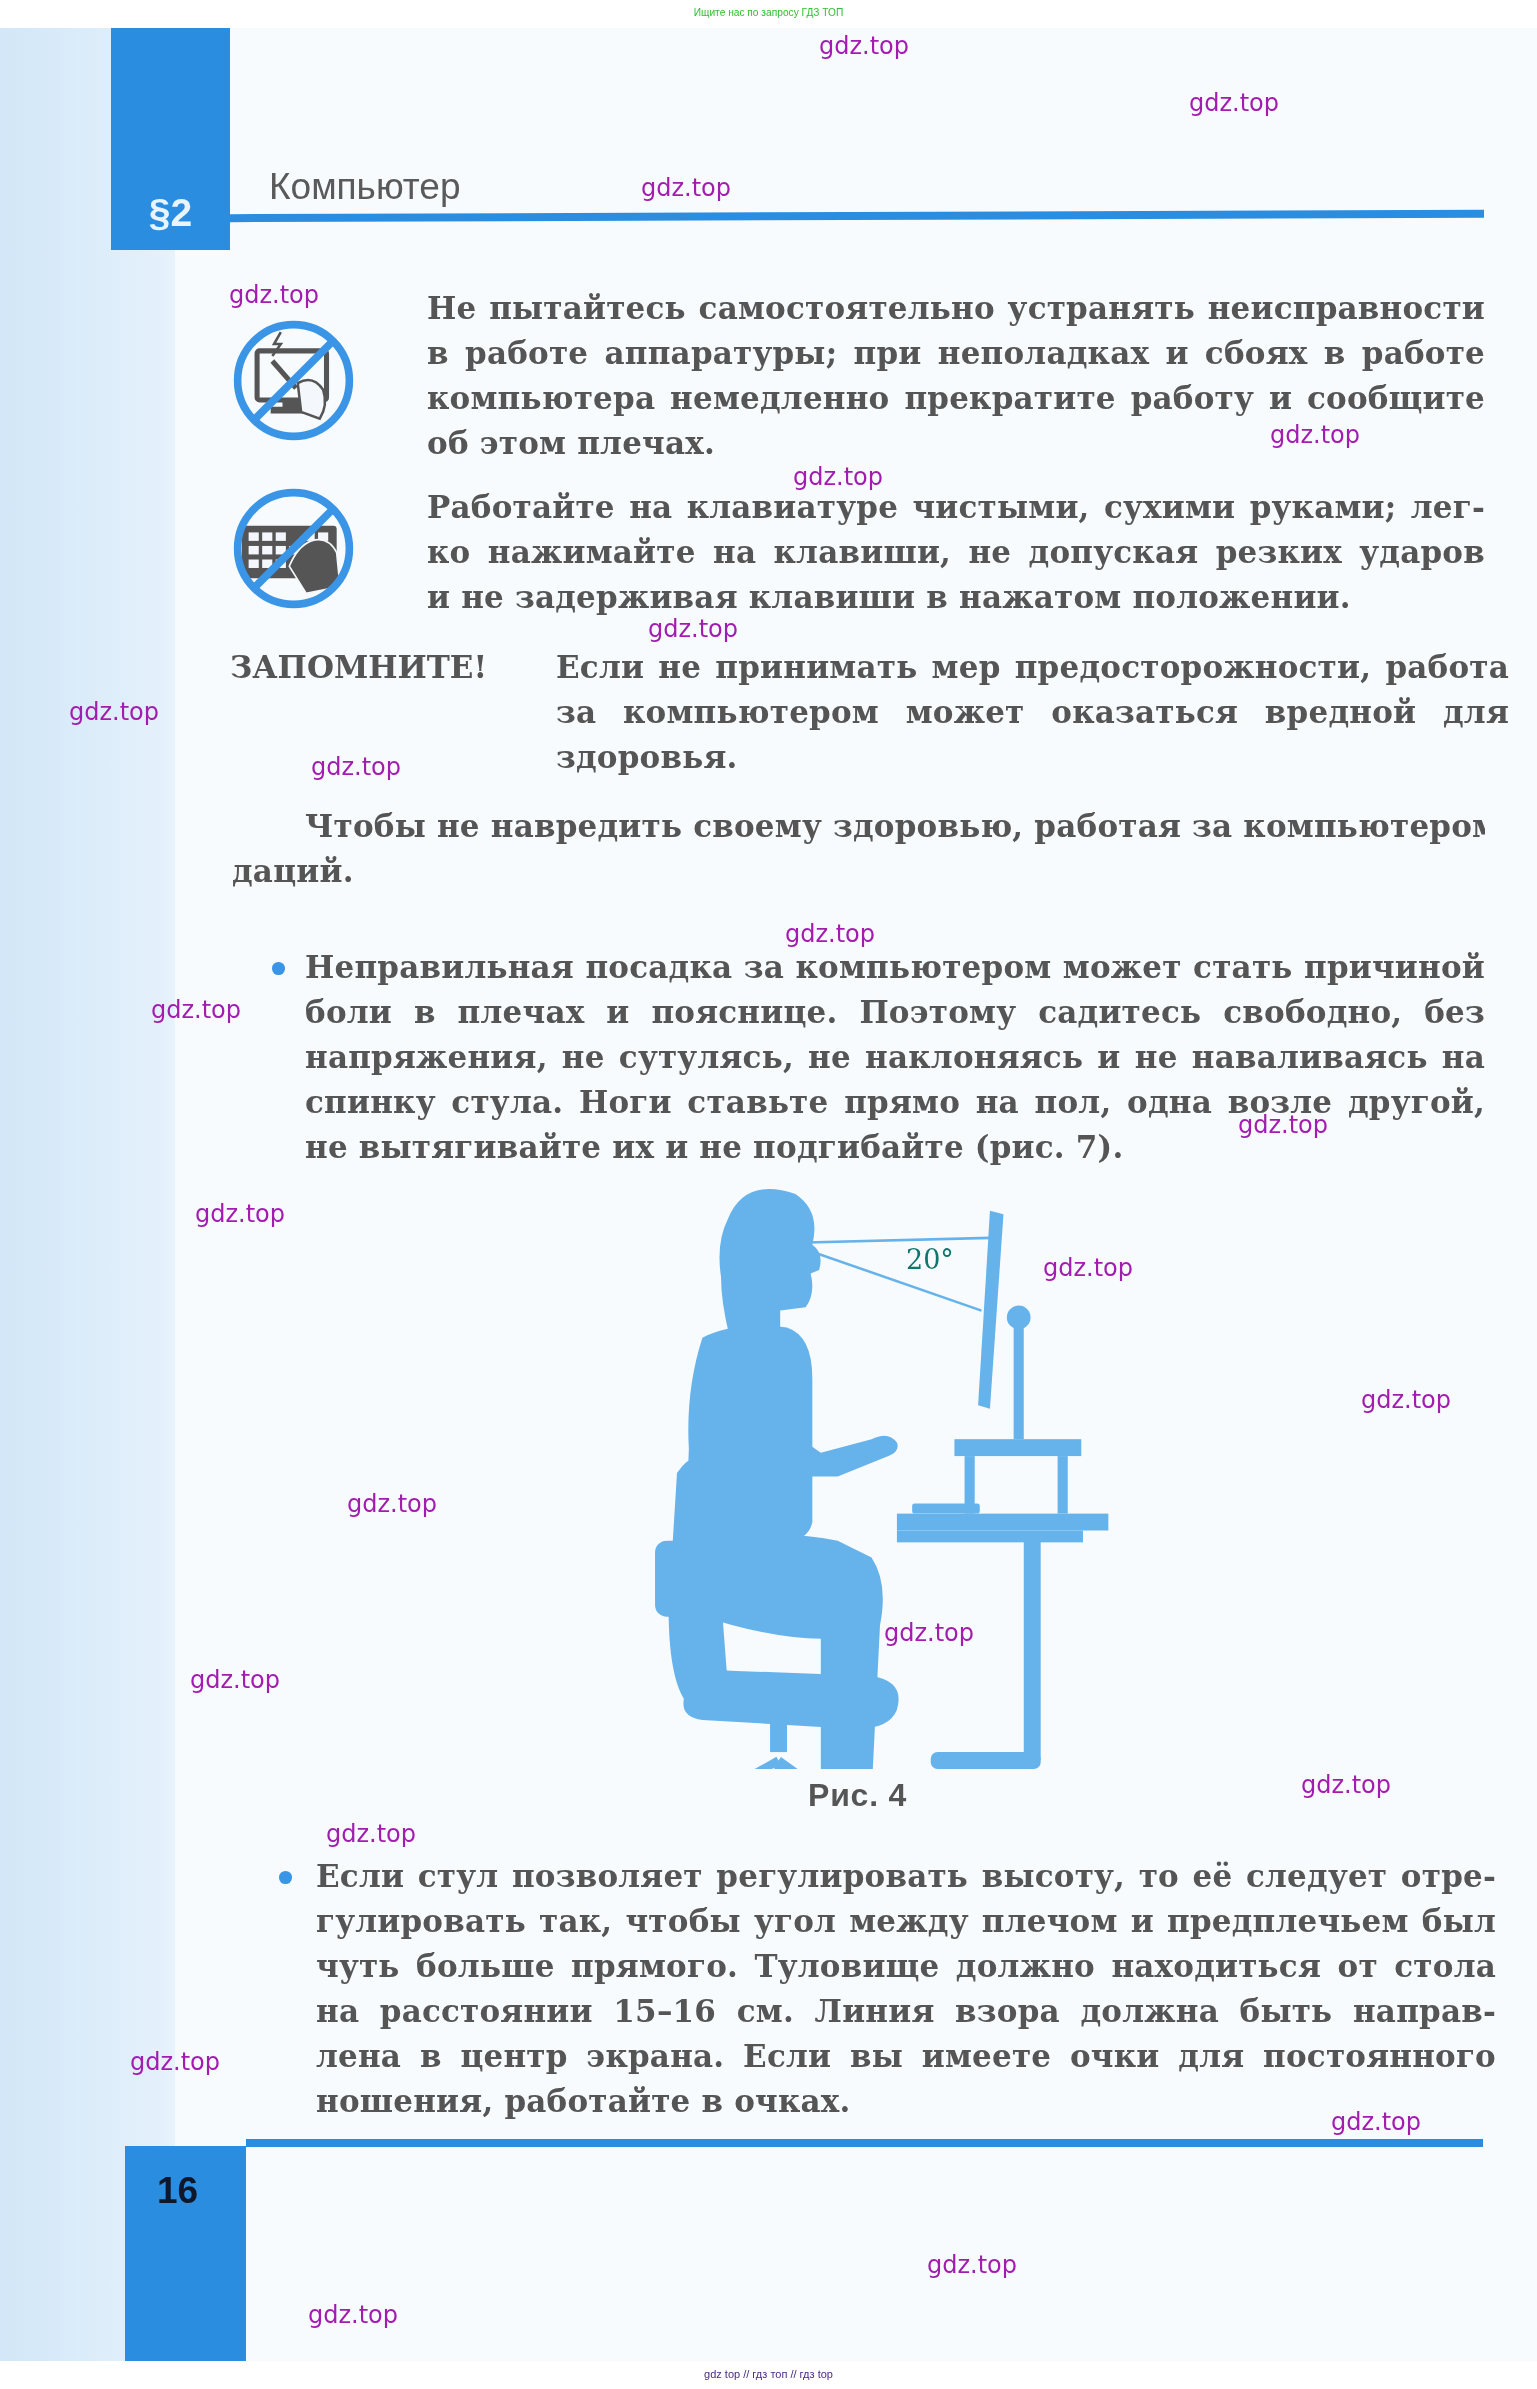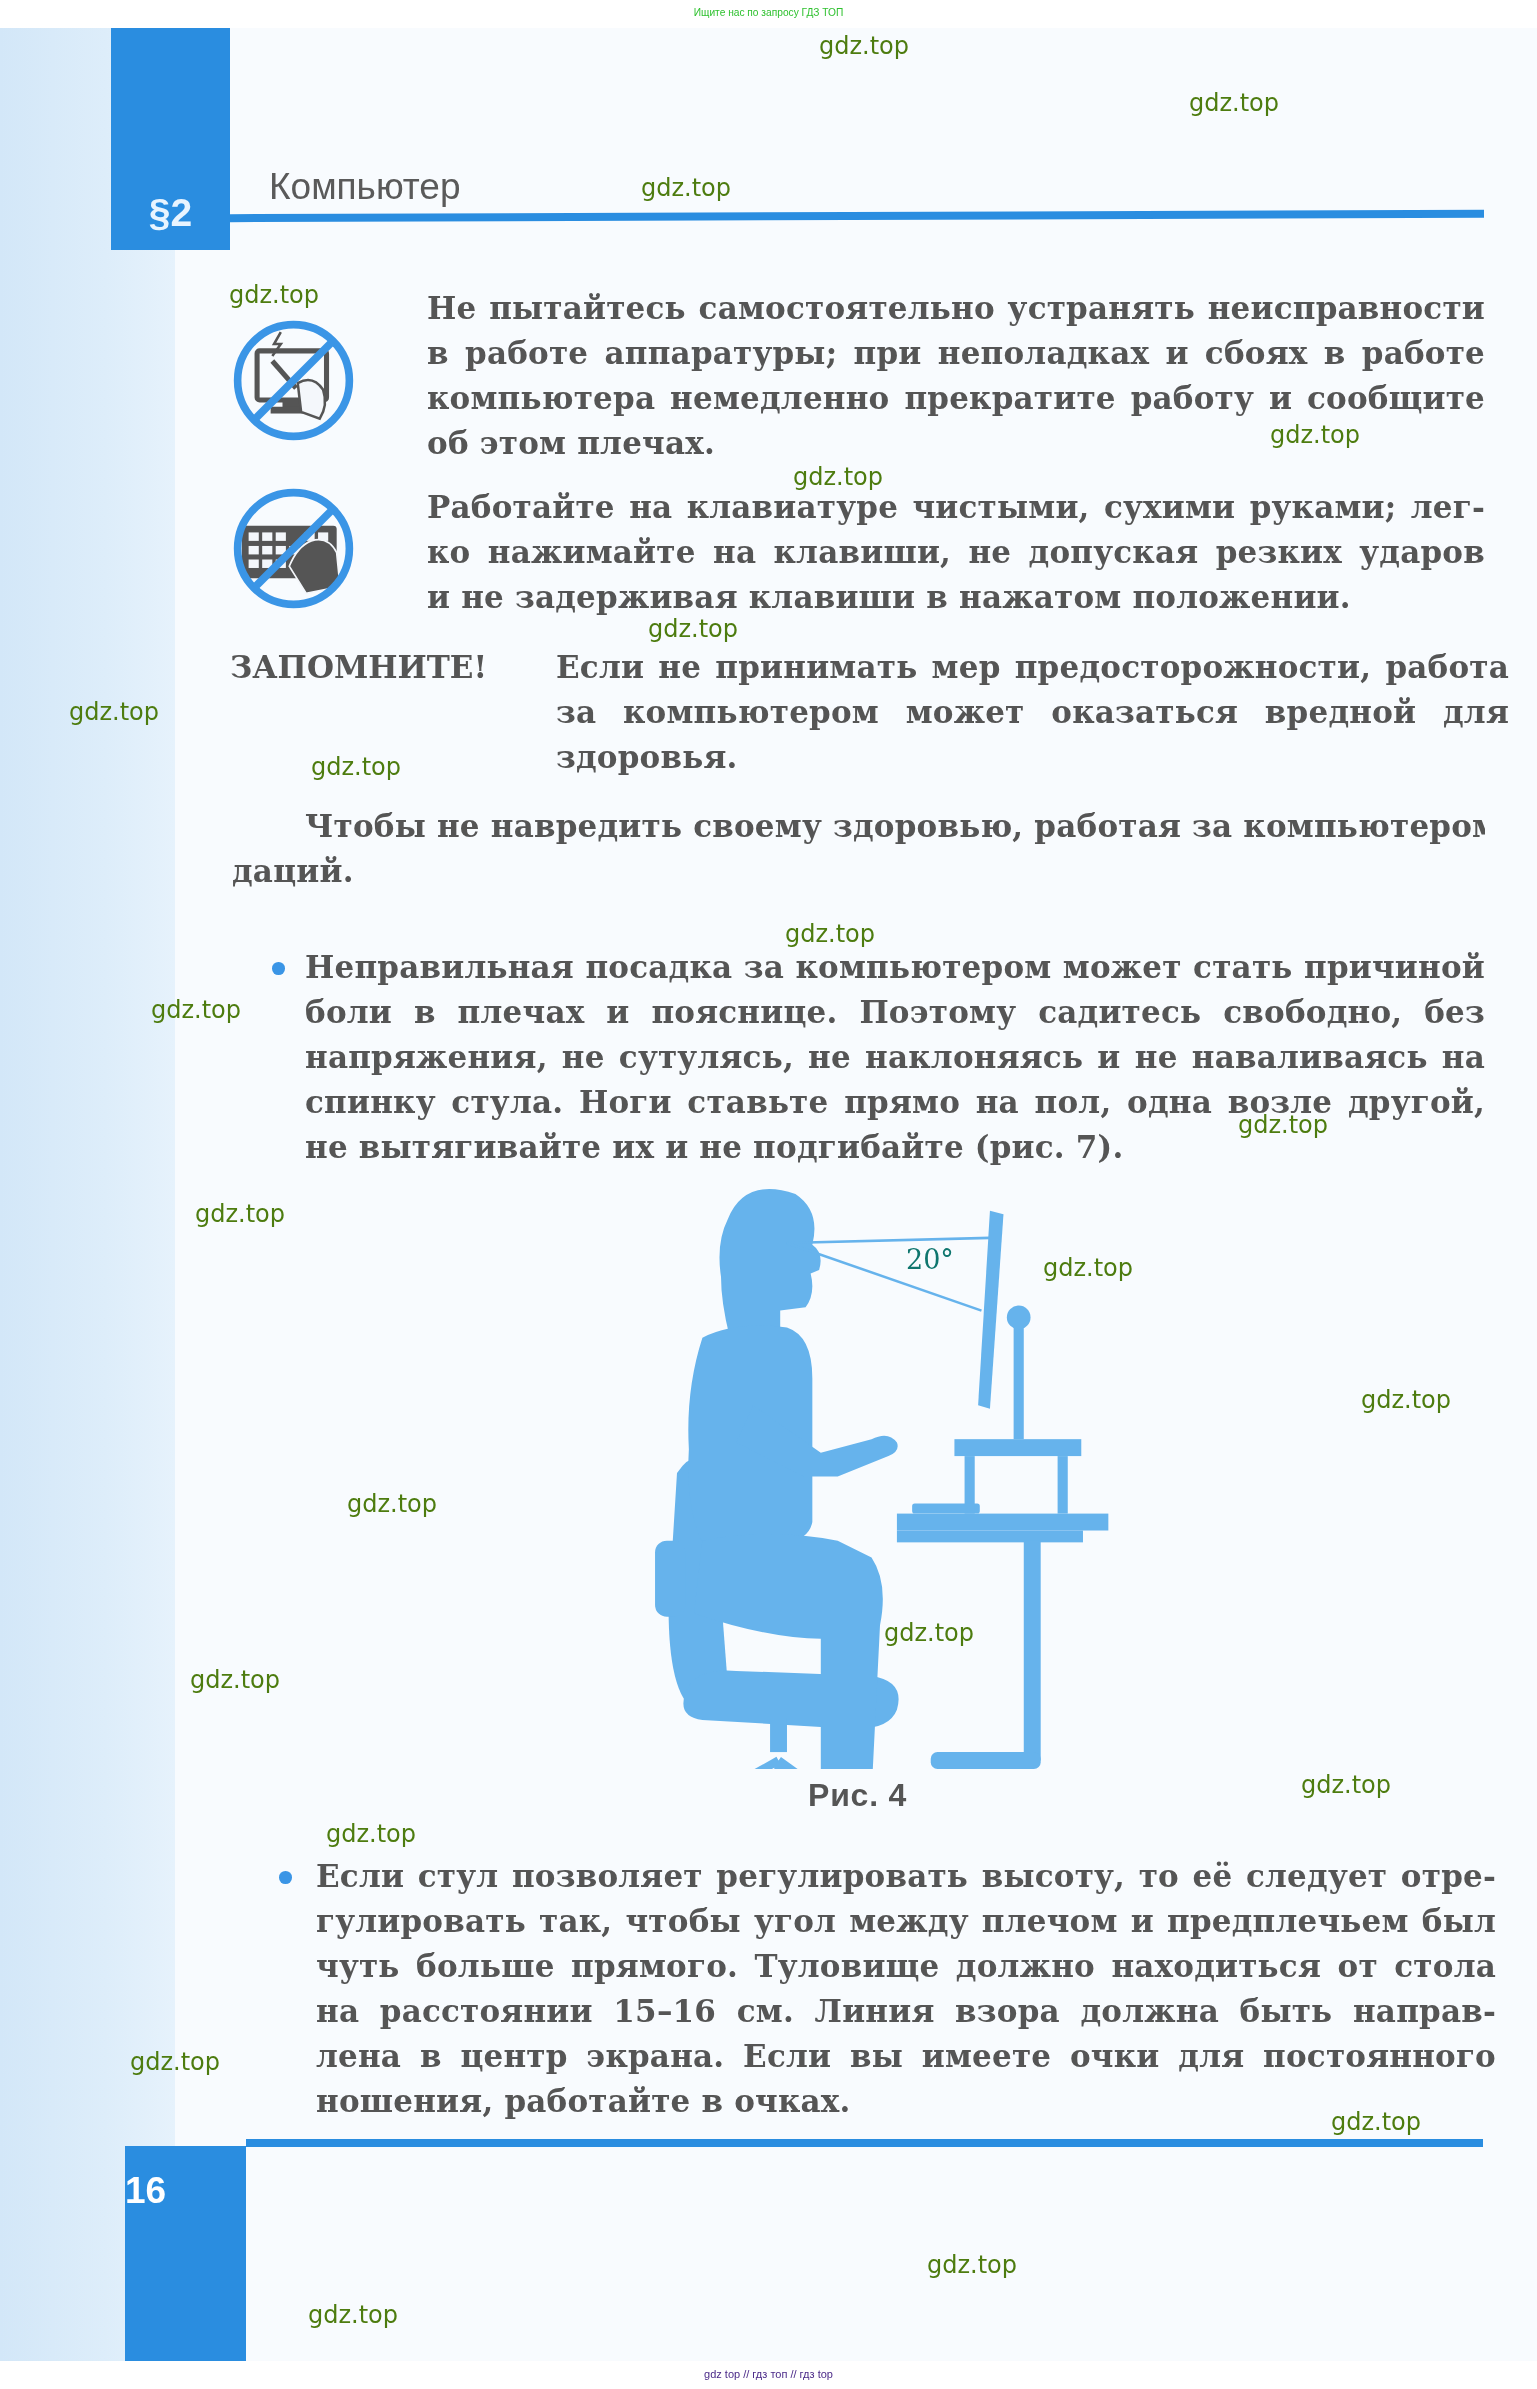--- a/index.html
+++ b/index.html
@@ -75,27 +75,27 @@
   }
   .bottom-line {
     position: absolute; left: 246px; top: 2139px; width: 1237px; height: 7.6px;
     background: #2a8de0;
   }
   .page-tab {
     position: absolute; left: 125px; top: 2146px; width: 121px; height: 216px;
     background: #2a8de0;
   }
   .page-tab .num {
-    position: absolute; left: 0; right: 16px; top: 24px; text-align: left;
+    position: absolute; left: 0; right: 16px; top: 24px; text-align: center;
     font-family: "Liberation Sans", sans-serif; font-weight: bold;
-    font-size: 37px; color: #ffffff;
+    font-size: 37px; color: #0f172a;
   }
   .wm {
     position: absolute; font-family: "DejaVu Sans", sans-serif;
-    font-size: 24px; color: #4d7c0f; white-space: nowrap;
+    font-size: 24px; color: #a21caf; white-space: nowrap;
   }
   .footer {
     position: absolute; left: 0; top: 2361px; width: 1537px; height: 28px;
     background: #fff; text-align: center;
   }
   .footer span {
     position: absolute; left: 0; right: 0; top: 6.8px;
     font-family: "Liberation Sans", sans-serif; font-size: 11px; color: #4b2a88;
   }
 </style>

